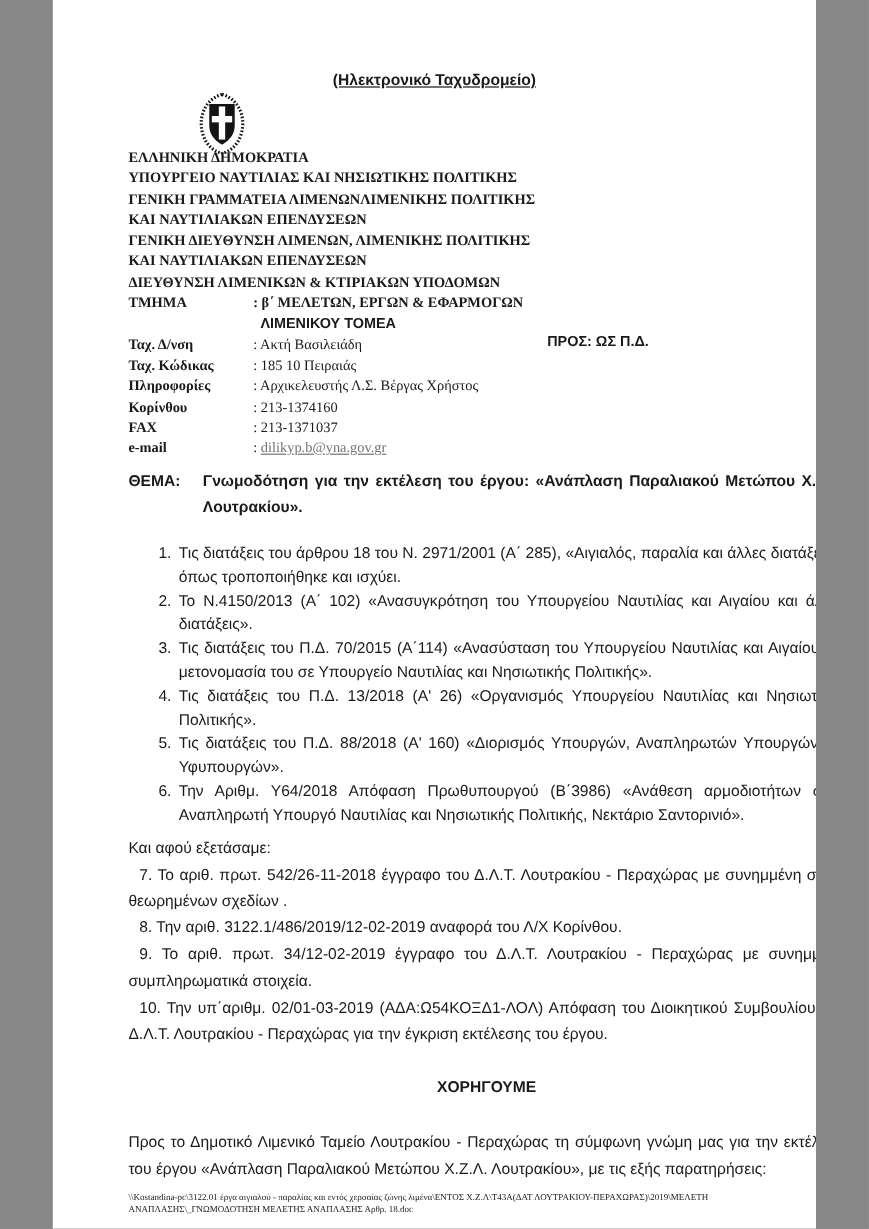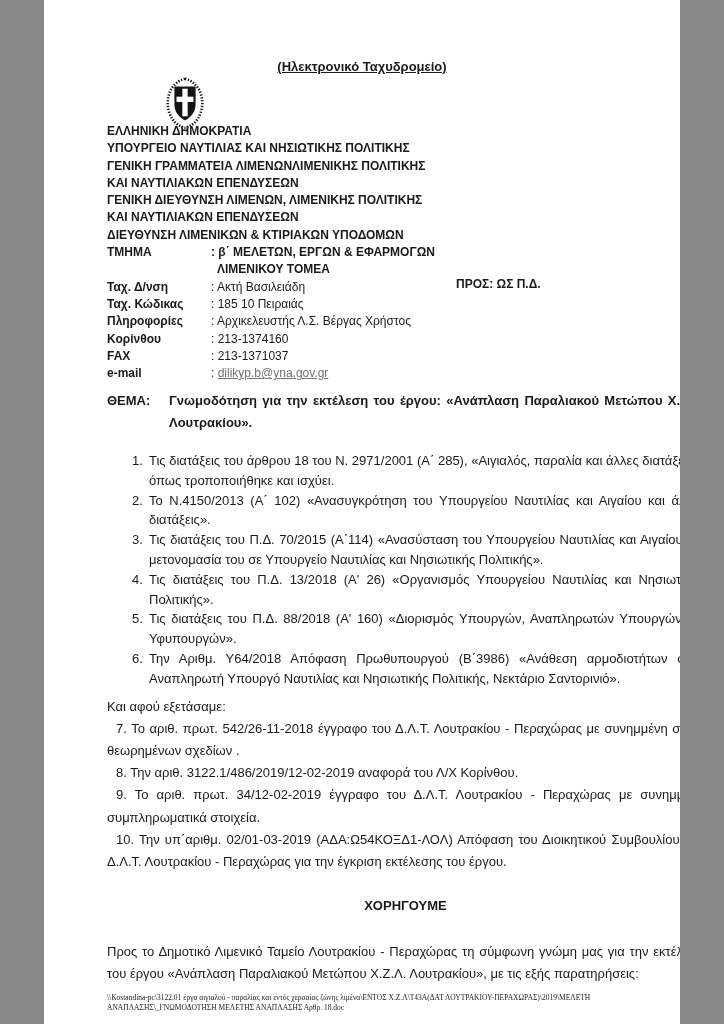--- a/index.html
+++ b/index.html
@@ -28,22 +28,22 @@
     width: 48px; height: 53px;
   }
   .agency-block {
     position: absolute;
     left: 63px; top: 123px;
     width: 350px;
     font-size: 12px;
     font-weight: bold;
     line-height: 17.3px;
   }
-  .agency-line { white-space: nowrap; }
-  .kv-row { display: flex; }
+  .agency-line { white-space: nowrap; font-family: Liberation Serif, serif; }
+  .kv-row { display: flex; font-family: Liberation Serif, serif; }
   .kv-label { width: 104px; flex: 0 0 104px; font-weight: bold; }
   .kv-value { font-weight: normal; white-space: nowrap; }
   .kv-value-bold { font-weight: bold; white-space: nowrap; }
   .tmima-cont { padding-left: 110px; font-weight: bold; }
   .date-block {
     position: absolute;
     left: 420px; top: 123px;
     font-size: 12px;
     font-weight: bold;
     line-height: 17.3px;

